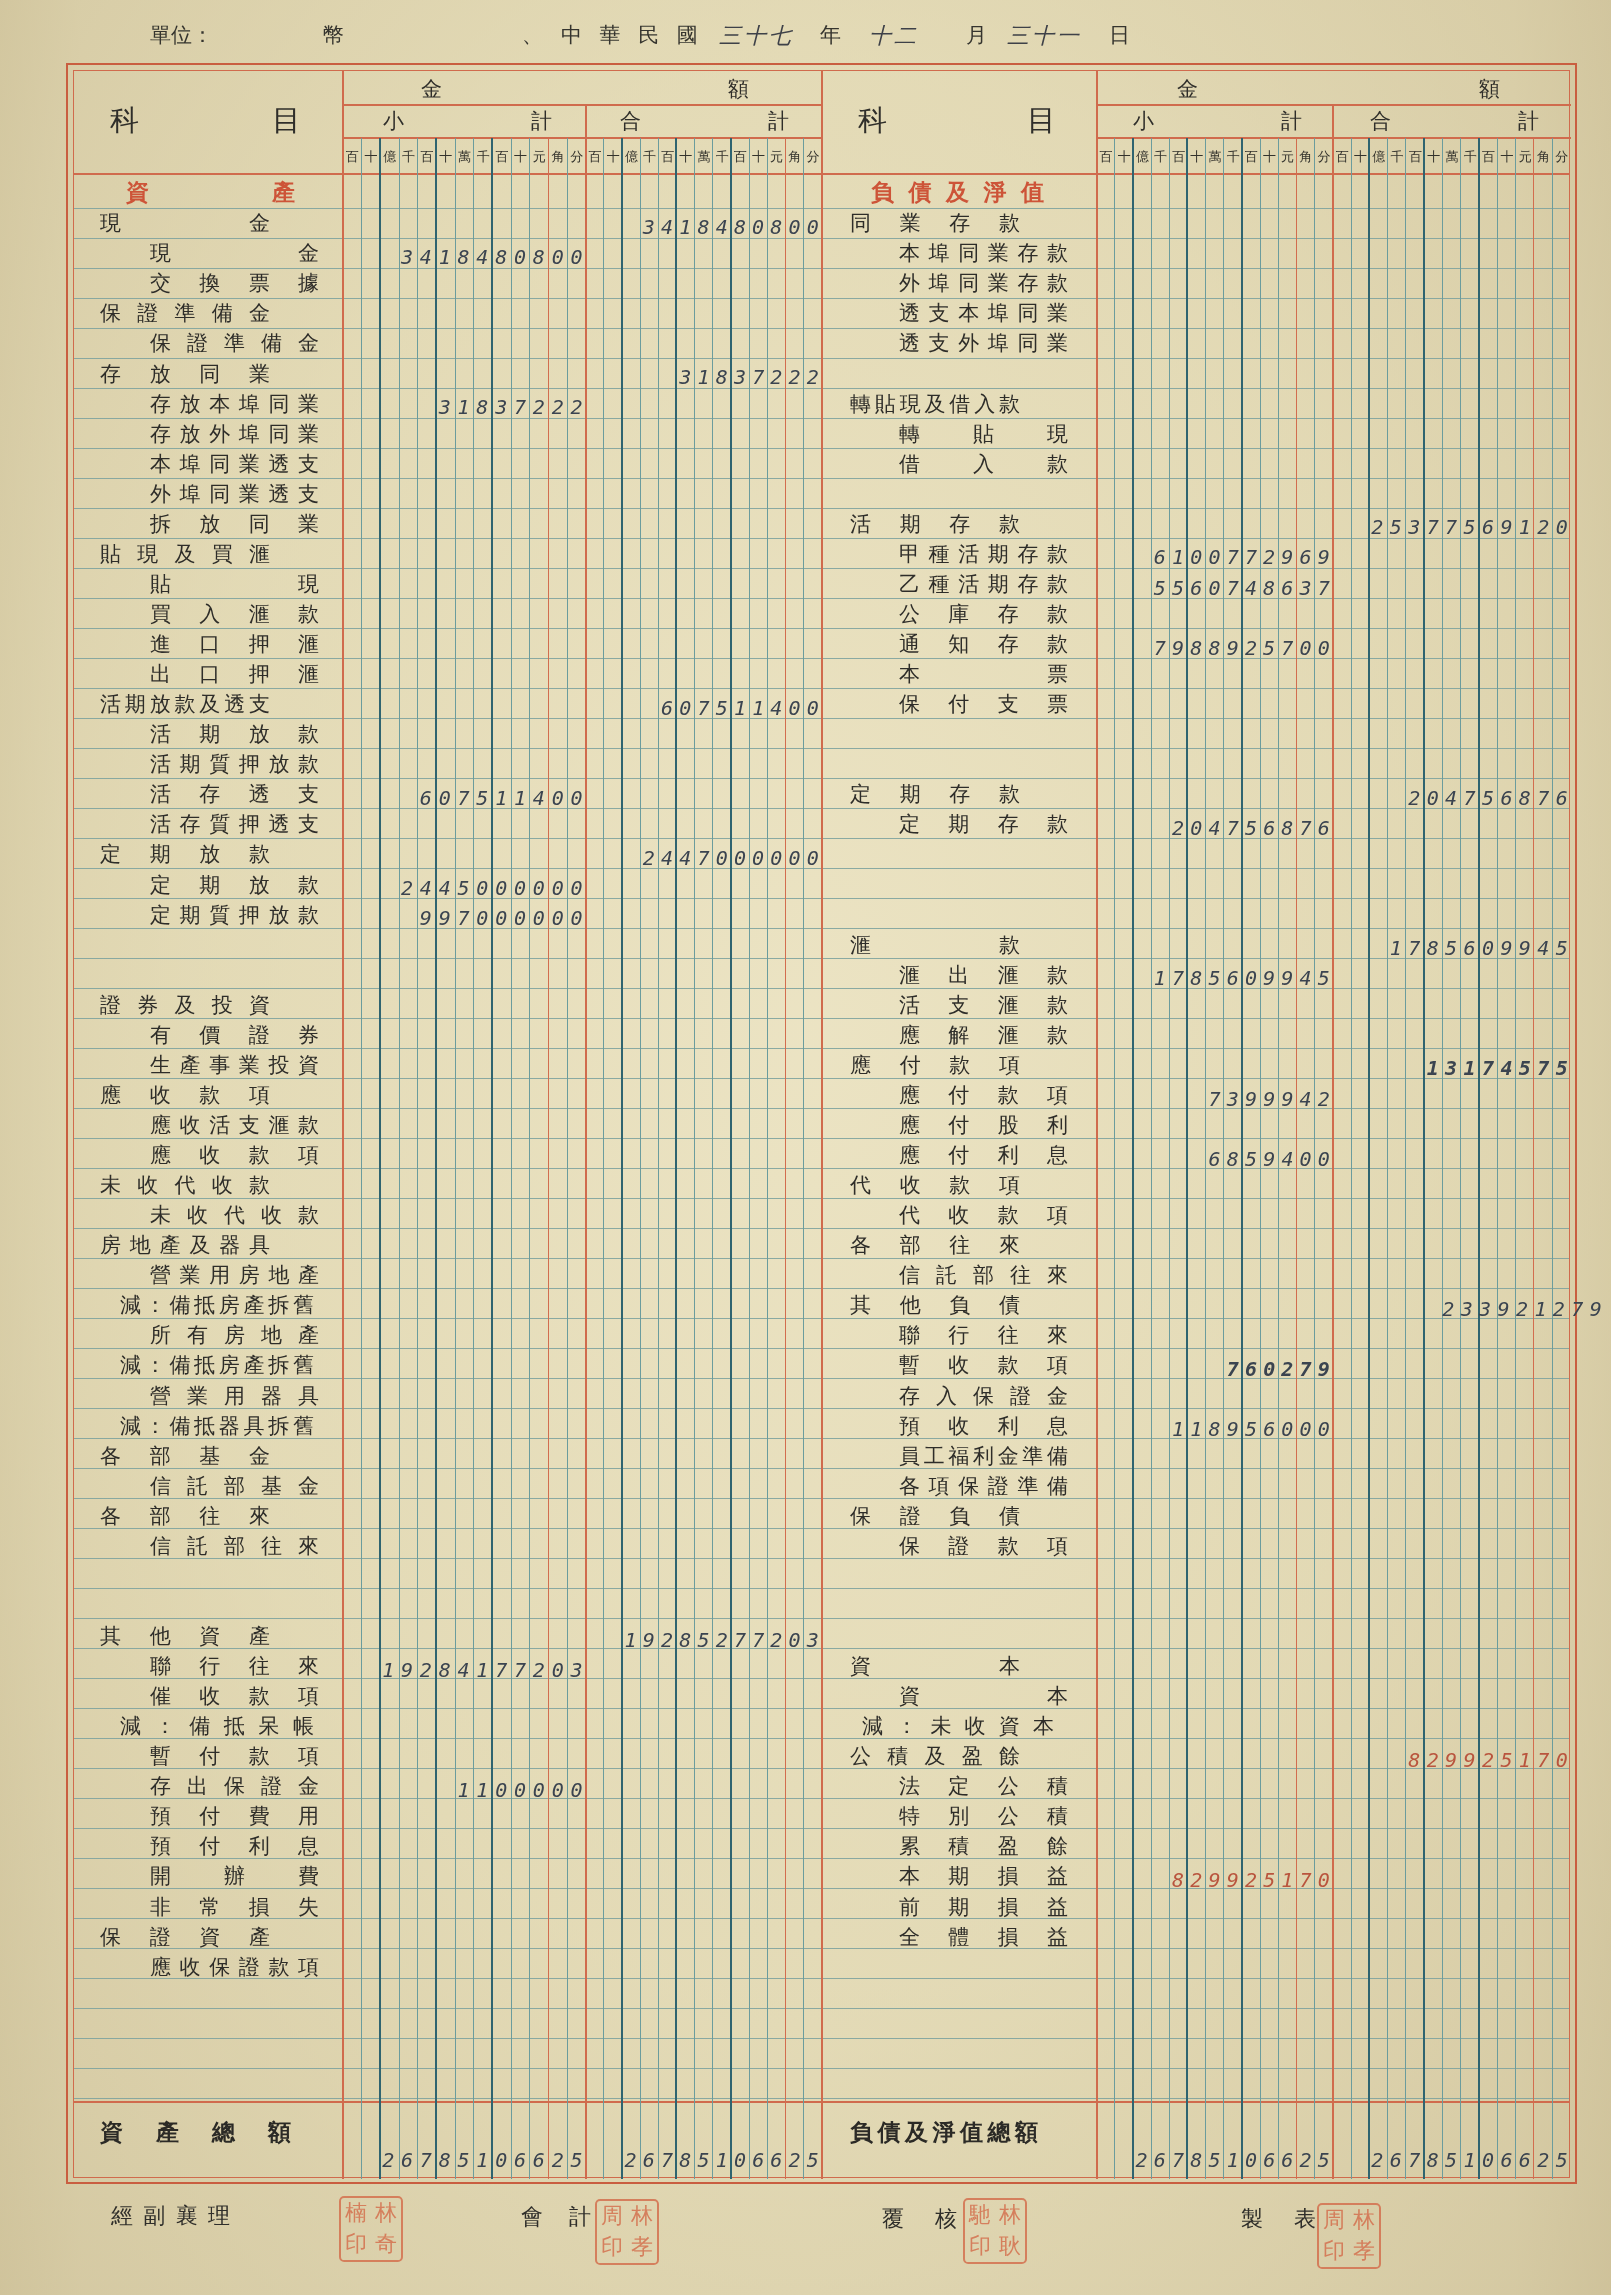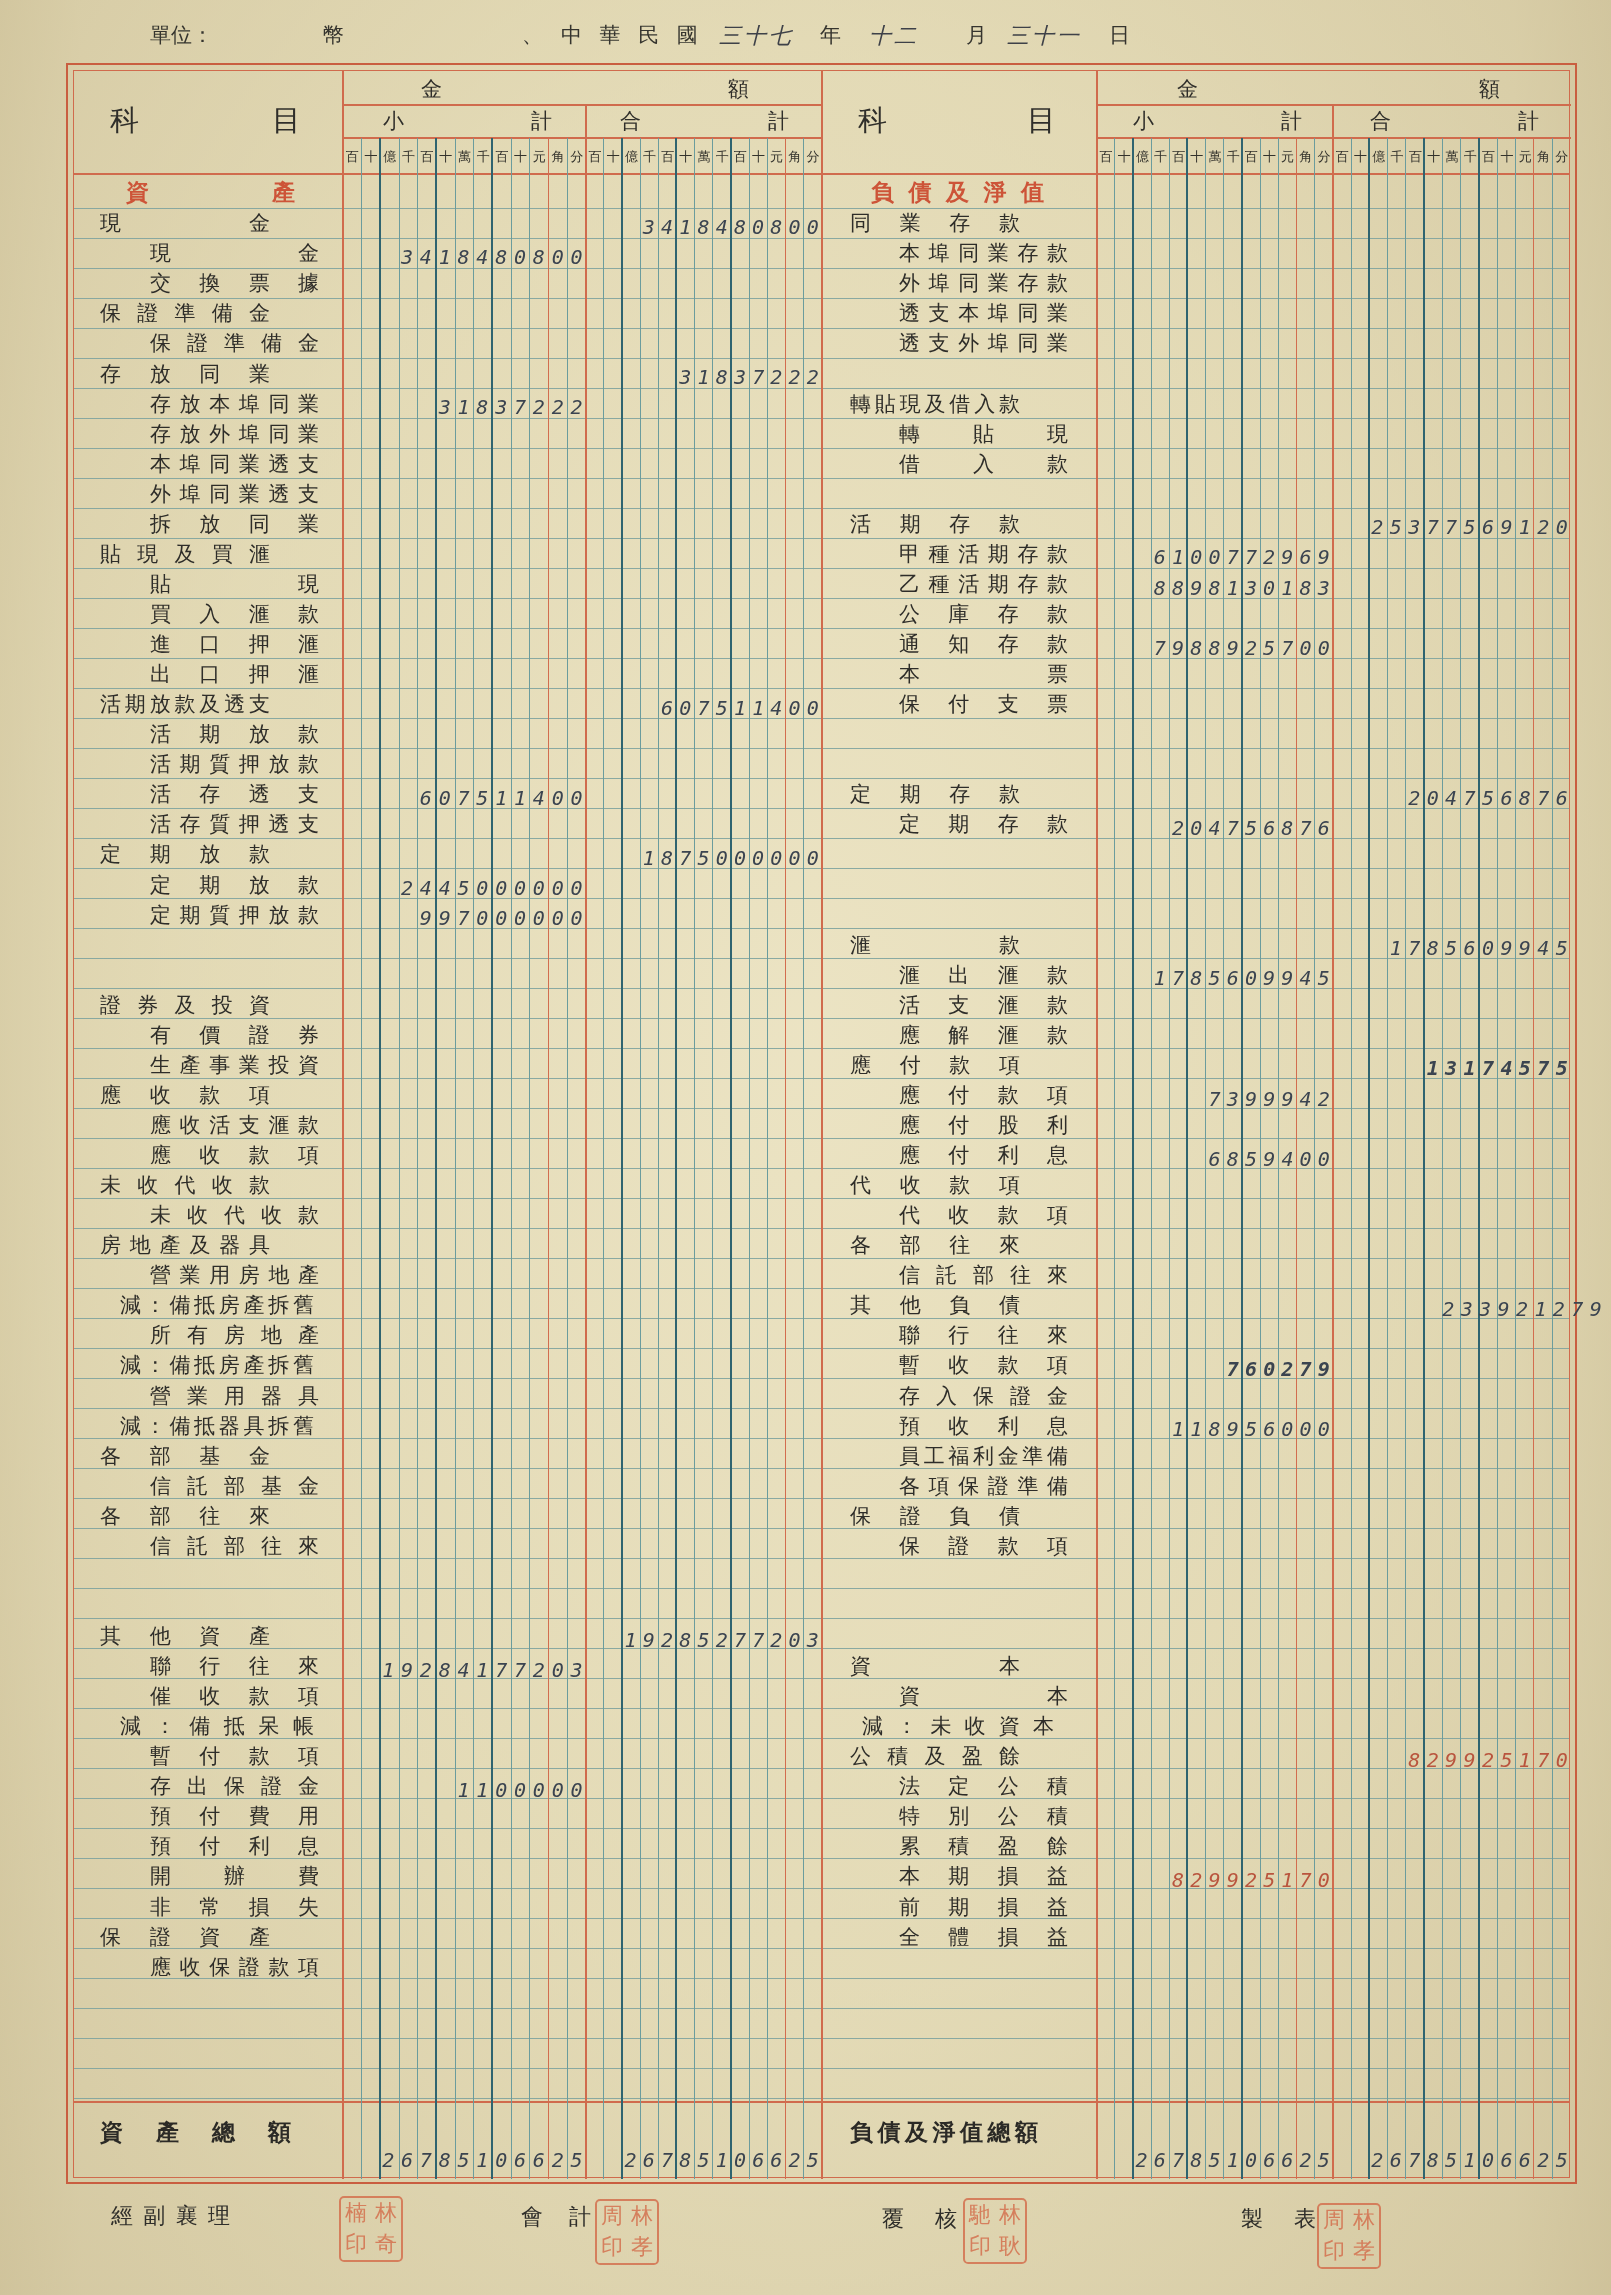--- a/index.html
+++ b/index.html
@@ -458,21 +458,21 @@
       <span>押</span>
       <span>透</span>
       <span>支</span>
     </div>
     <div class="lbl jst main" style="left: 100px; width: 170px; top: 839px;">
       <span>定</span>
       <span>期</span>
       <span>放</span>
       <span>款</span>
     </div>
-    <div class="amt" style="left: 586px; width: 236px; top: 846px; letter-spacing: 6.2px; transform: translateX(3.1px);">1875000000</div>
+    <div class="amt" style="left: 586px; width: 236px; top: 846px; letter-spacing: 6.2px; transform: translateX(3.1px);">2447000000</div>
     <div class="lbl jst sub" style="left: 150px; width: 169px; top: 870px;">
       <span>定</span>
       <span>期</span>
       <span>放</span>
       <span>款</span>
     </div>
     <div class="amt" style="left: 343px; width: 243px; top: 876px; letter-spacing: 6.8px; transform: translateX(3.4px);">2445000000</div>
     <div class="lbl jst sub" style="left: 150px; width: 169px; top: 900px;">
       <span>定</span>
       <span>期</span>
@@ -778,21 +778,21 @@
     </div>
     <div class="amt" style="left: 1097px; width: 236px; top: 545px; letter-spacing: 6.2px; transform: translateX(3.1px);">6100772969</div>
     <div class="lbl jst sub" style="left: 899px; width: 169px; top: 569px;">
       <span>乙</span>
       <span>種</span>
       <span>活</span>
       <span>期</span>
       <span>存</span>
       <span>款</span>
     </div>
-    <div class="amt" style="left: 1097px; width: 236px; top: 576px; letter-spacing: 6.2px; transform: translateX(3.1px);">8898130183</div>
+    <div class="amt" style="left: 1097px; width: 236px; top: 576px; letter-spacing: 6.2px; transform: translateX(3.1px);">5560748637</div>
     <div class="lbl jst sub" style="left: 899px; width: 169px; top: 599px;">
       <span>公</span>
       <span>庫</span>
       <span>存</span>
       <span>款</span>
     </div>
     <div class="lbl jst sub" style="left: 899px; width: 169px; top: 629px;">
       <span>通</span>
       <span>知</span>
       <span>存</span>

